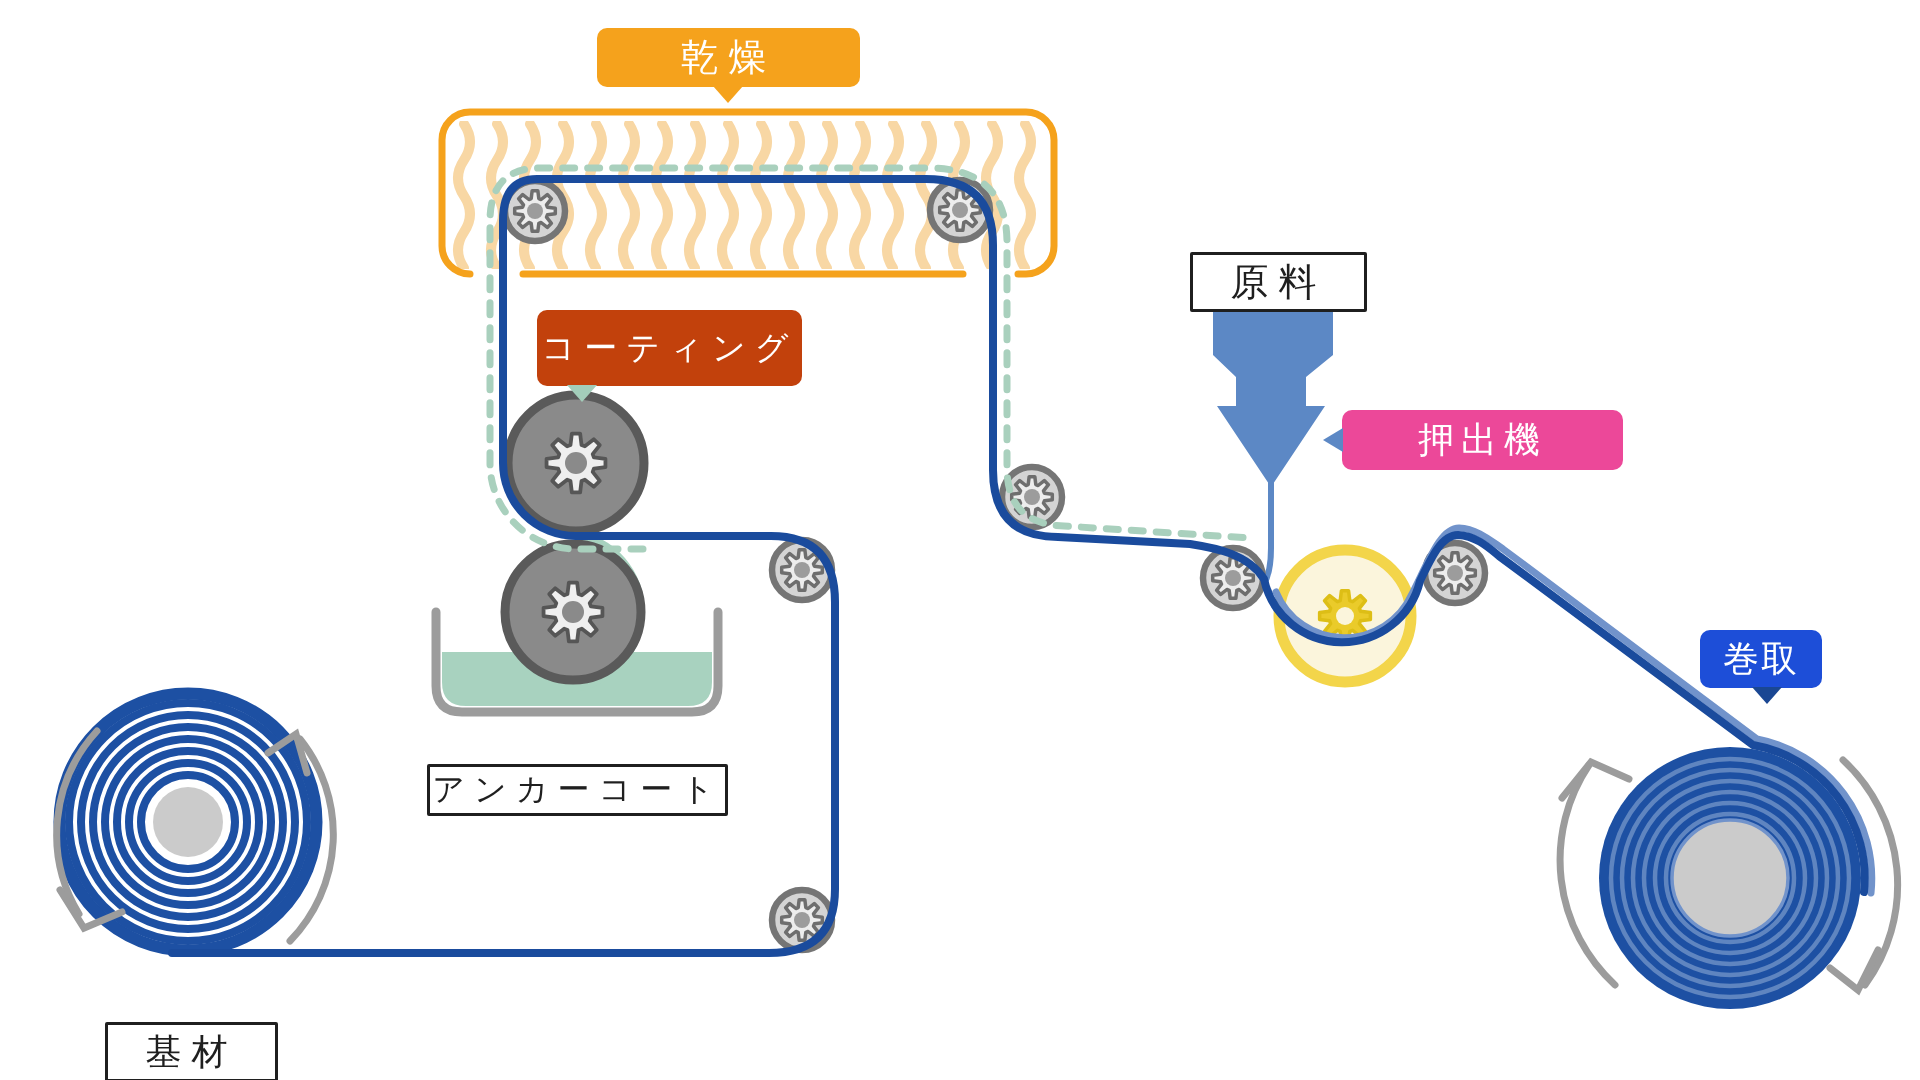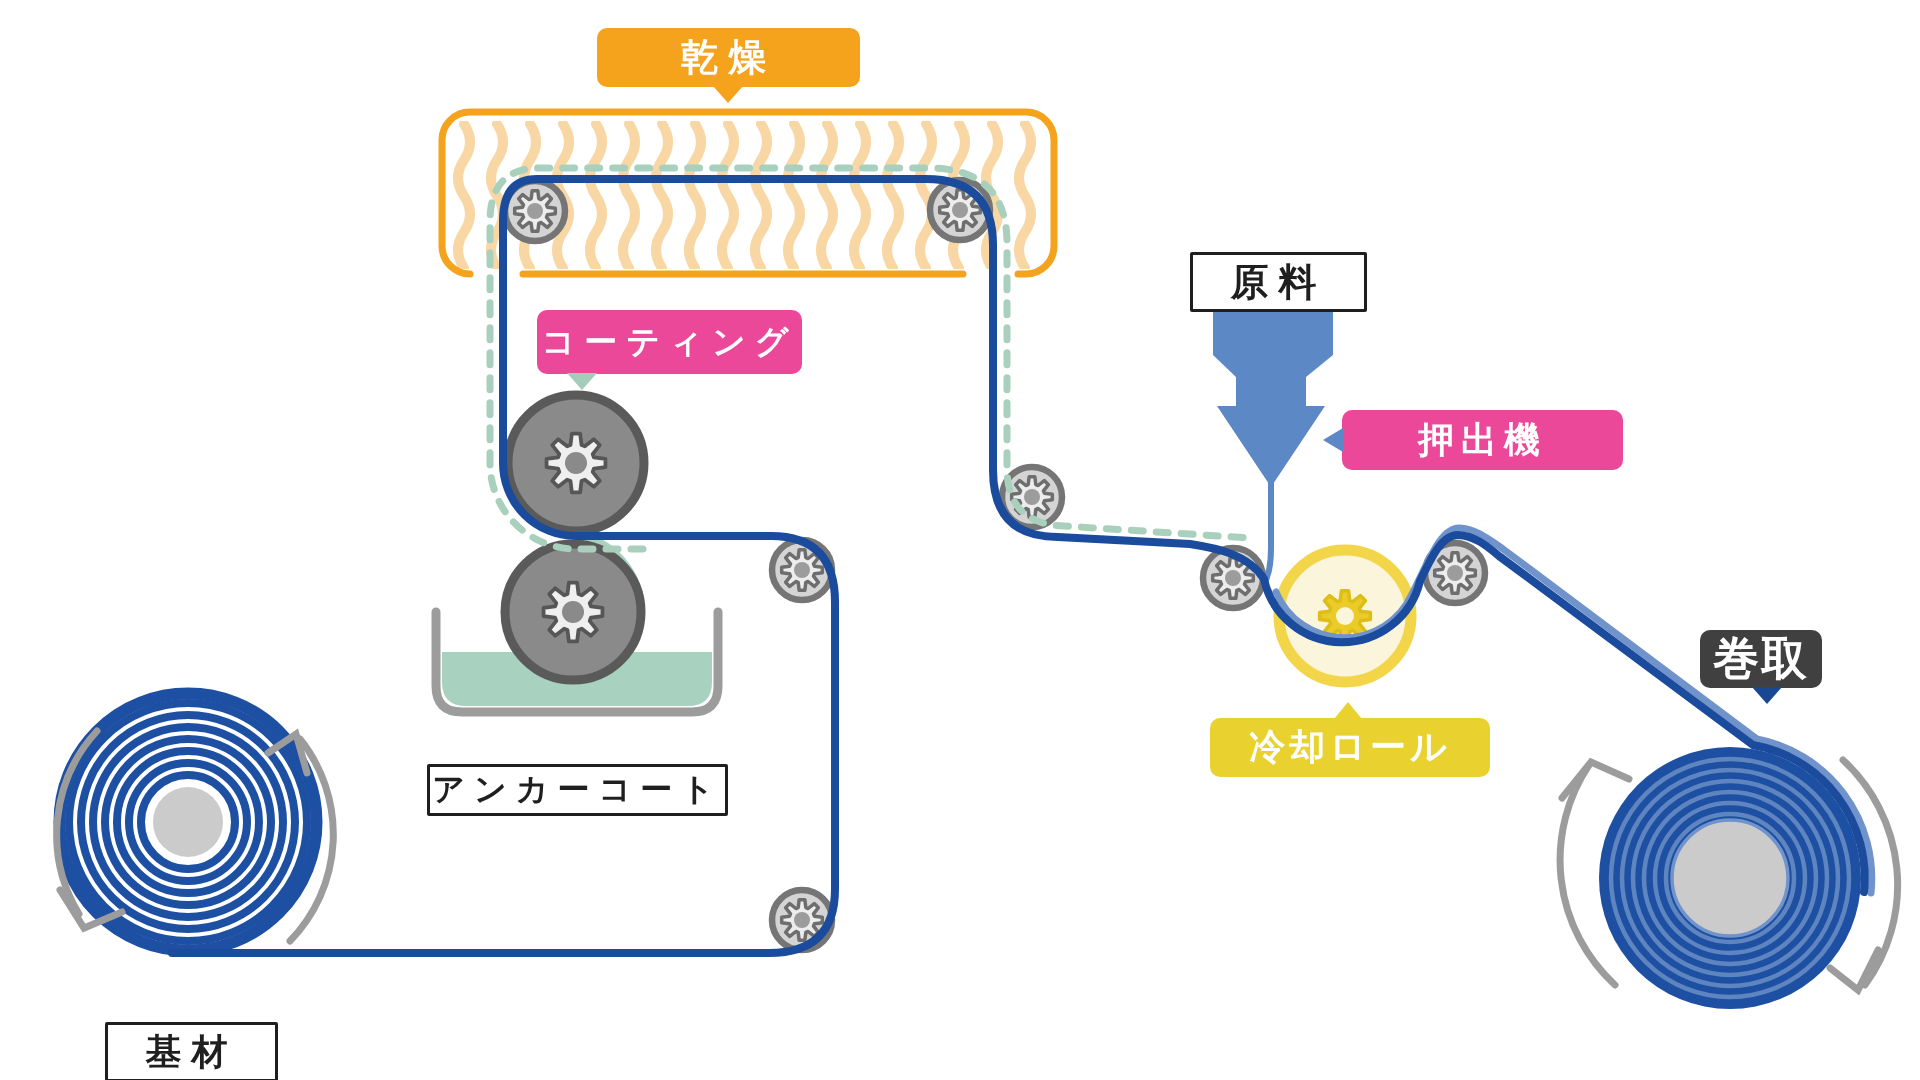--- a/index.html
+++ b/index.html
@@ -3,39 +3,39 @@
 <meta charset="utf-8">
 <style>
   html,body{margin:0;padding:0;background:#ffffff;}
   .stage{
     position:relative;width:1920px;height:1080px;overflow:hidden;background:#ffffff;
     font-family:"Liberation Sans","DejaVu Sans",sans-serif;
   }
   .stage svg{position:absolute;left:0;top:0;}
   .label{
     position:absolute;display:flex;align-items:center;justify-content:center;
-    font-weight:bold;box-sizing:border-box;white-space:nowrap;text-align:center;
+    font-weight:normal;box-sizing:border-box;white-space:nowrap;text-align:center;
   }
   .bubble{border-radius:10px;color:#ffffff;}
   .plate{background:#ffffff;border:3px solid #1f1f1f;color:#1f1f1f;border-radius:2px;margin-top:32px;}
   .ptr{position:absolute;width:0;height:0;}
   .ptr-down{border-left:15px solid transparent;border-right:15px solid transparent;border-top:17px solid #000;bottom:-16px;}
   .ptr-up{border-left:14px solid transparent;border-right:14px solid transparent;border-bottom:17px solid #000;top:-16px;}
   .ptr-left{border-top:12px solid transparent;border-bottom:12px solid transparent;border-right:20px solid #000;left:-19px;}
 
   
   .lbl-drying{left:597px;top:28px;width:263px;height:59px;background:#F5A21C;font-size:38px;letter-spacing:10px;}
   .lbl-drying .ptr-down{border-top-color:#F5A21C;left:116px;}
-  .lbl-coating{left:537px;top:310px;width:265px;height:64px;background:#ec4899;font-size:33px;letter-spacing:9px;}
+  .lbl-coating{left:537px;top:310px;width:265px;height:76px;background:#c2410c;font-size:33px;letter-spacing:9px;}
   .lbl-coating .ptr-down{border-top-color:#A3CDBA;left:30px;}
   .lbl-extruder{left:1342px;top:410px;width:281px;height:60px;background:#ec4899;font-size:36px;letter-spacing:7px;}
   .lbl-extruder .ptr-left{border-right-color:#5C88C5;top:18px;}
   .lbl-cooling{left:1210px;top:718px;width:280px;height:59px;background:#E9D22F;font-size:36px;letter-spacing:4px;}
   .lbl-cooling .ptr-up{border-bottom-color:#E9D22F;left:124px;}
-  .lbl-winding{left:1700px;top:630px;width:122px;height:58px;background:#404040;font-size:46px;letter-spacing:2px;}
+  .lbl-winding{left:1700px;top:630px;width:122px;height:58px;background:#1d4ed8;font-size:36px;letter-spacing:2px;}
   .lbl-winding .ptr-down{border-top-color:#1A4793;left:52px;}
   .lbl-raw{left:1190px;top:220px;width:177px;height:60px;font-size:38px;letter-spacing:10px;}
   .lbl-anchor{left:427px;top:732px;width:301px;height:52px;font-size:32px;letter-spacing:9px;}
   .lbl-base{left:105px;top:990px;width:173px;height:60px;font-size:36px;letter-spacing:10px;}
 </style>
 </head>
 <body>
 
 <div class="stage">
 
@@ -163,24 +163,20 @@
 
   <div class="label plate lbl-raw">
     <span>原料</span>
   </div>
 
   <div class="label bubble lbl-extruder">
     <span>押出機</span>
     <i class="ptr ptr-left"></i>
   </div>
 
-  <div class="label bubble lbl-cooling">
-    <span>冷却ロール</span>
-    <i class="ptr ptr-up"></i>
-  </div>
 
   <div class="label bubble lbl-winding">
     <span>巻取</span>
     <i class="ptr ptr-down"></i>
   </div>
 
   <div class="label plate lbl-anchor">
     <span>アンカーコート</span>
   </div>
 

